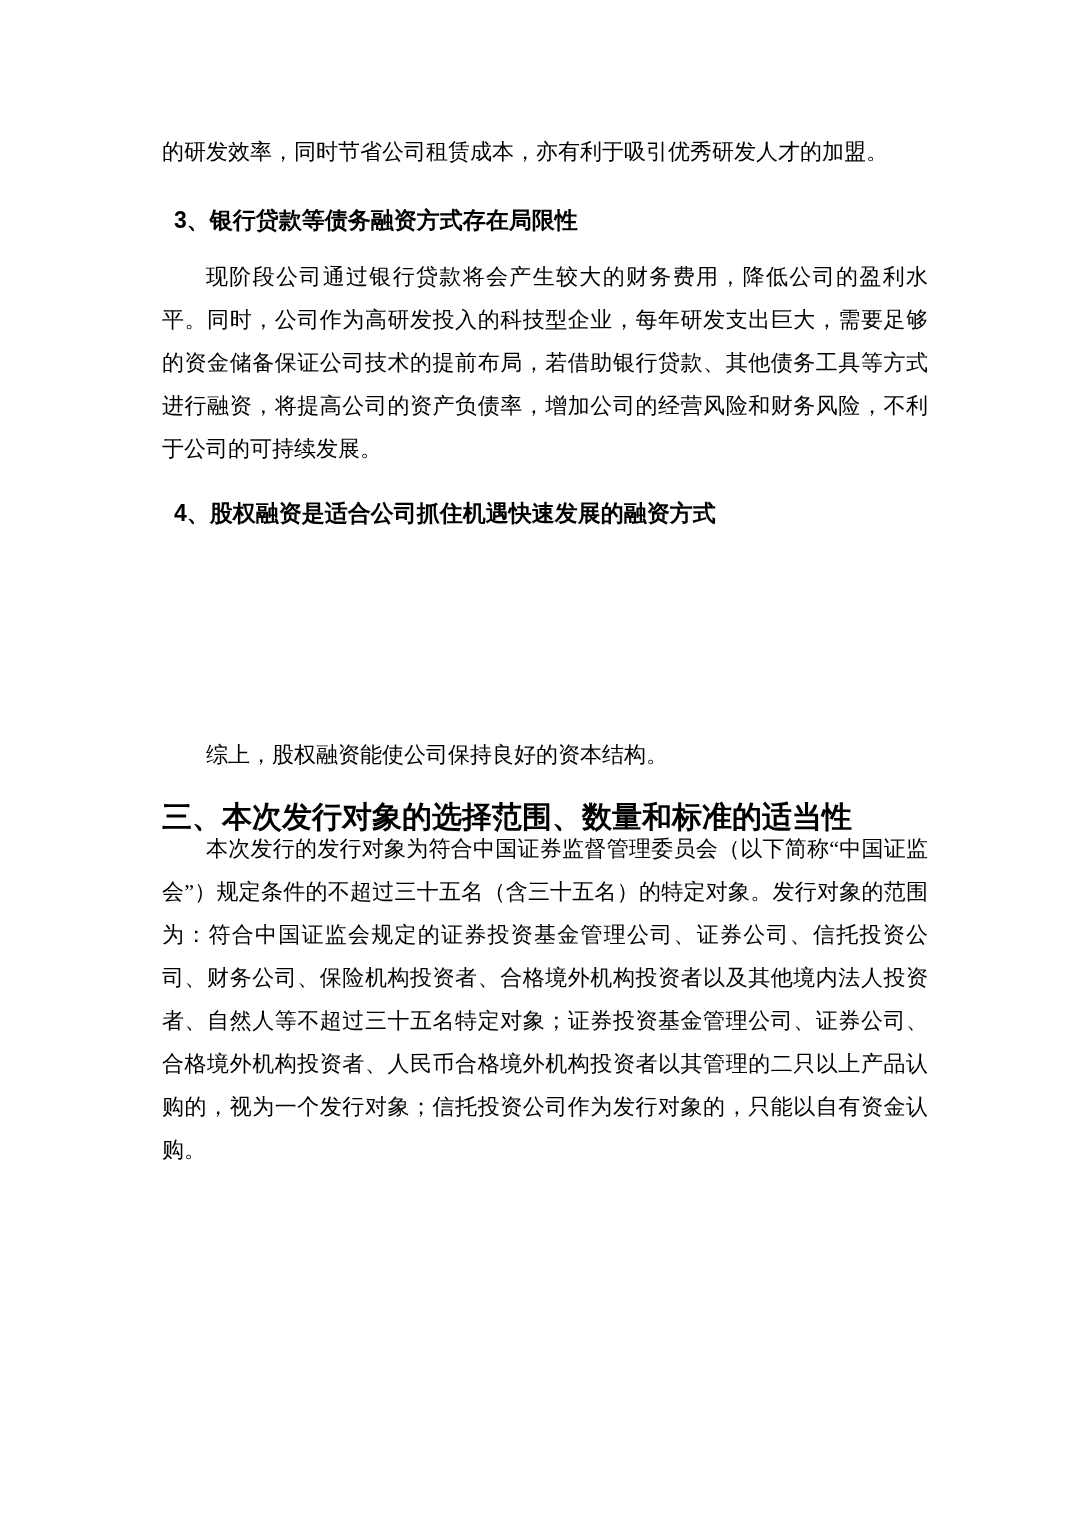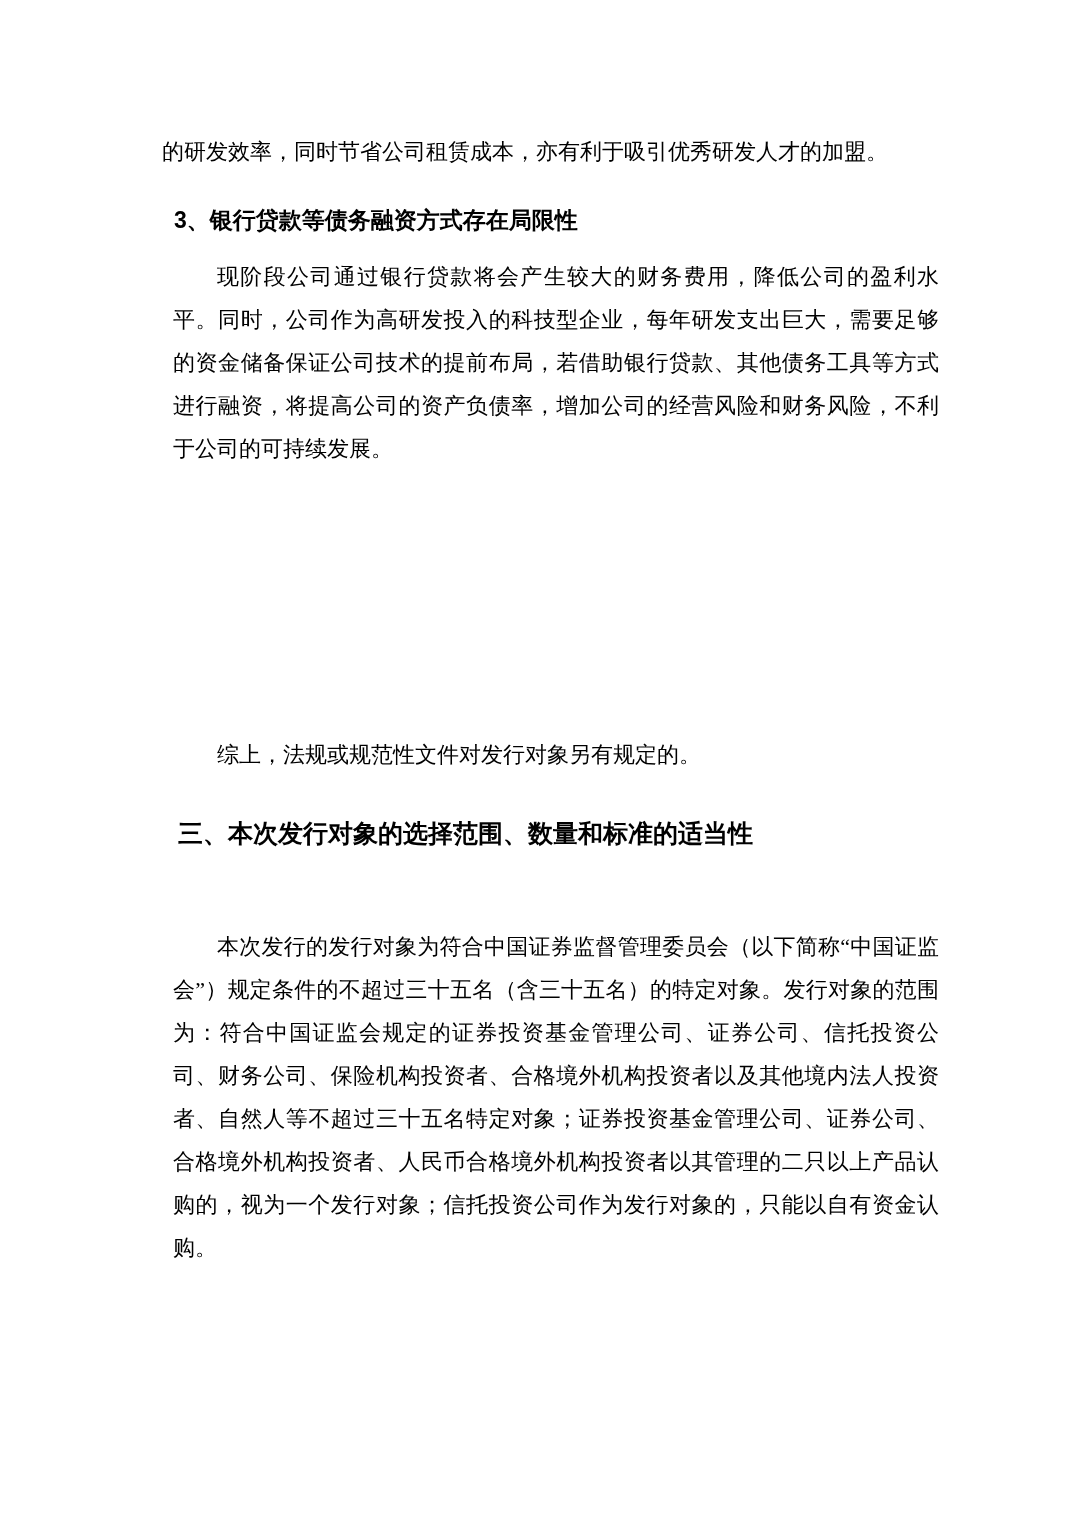--- a/index.html
+++ b/index.html
@@ -25,34 +25,33 @@
   p.body {
     margin: 0;
     font-size: 22px;
     line-height: 43px;
     text-align: justify;
     text-justify: inter-ideograph;
     word-break: break-all;
   }
   p.indent {
     text-indent: 44px;
-    margin-left: 11px;
   }
   h3.sub-heading {
     margin: 12px;
     font-family: "Liberation Sans", "DejaVu Sans", sans-serif;
     font-weight: bold;
     font-size: 23px;
     line-height: 30px;
   }
   h2.major-heading {
-    margin: 16px;
+    margin: 0;
     font-family: "Liberation Sans", "DejaVu Sans", sans-serif;
     font-weight: bold;
-    font-size: 25px;
+    font-size: 30px;
     line-height: 40px;
   }
   .page-number {
     position: absolute;
     top: 1401px;
     left: 0;
     width: 100%;
     text-align: center;
     font-size: 20px;
     line-height: 28px;
@@ -63,24 +62,25 @@
 <body>
 
 <div class="page">
 
   <p class="block body" style="top:130px;">的研发效率，同时节省公司租赁成本，亦有利于吸引优秀研发人才的加盟。</p>
 
   <h3 class="block sub-heading" style="top:193px;">3、银行贷款等债务融资方式存在局限性</h3>
 
   <p class="block body indent" style="top:255px;">现阶段公司通过银行贷款将会产生较大的财务费用，降低公司的盈利水平。同时，公司作为高研发投入的科技型企业，每年研发支出巨大，需要足够的资金储备保证公司技术的提前布局，若借助银行贷款、其他债务工具等方式进行融资，将提高公司的资产负债率，增加公司的经营风险和财务风险，不利于公司的可持续发展。</p>
 
+  <h3 class="block sub-heading" style="top:486px;">4、股权融资是适合公司抓住机遇快速发展的融资方式</h3>
 
 
-  <p class="block body indent" style="top:733px;">综上，法规或规范性文件对发行对象另有规定的。</p>
+  <p class="block body indent" style="top:733px;">综上，股权融资能使公司保持良好的资本结构。</p>
 
   <h2 class="block major-heading" style="top:797px;">三、本次发行对象的选择范围、数量和标准的适当性</h2>
 
-  <p class="block body indent" style="top:925px;font-family:Liberation Serif, serif;">本次发行的发行对象为符合中国证券监督管理委员会（以下简称“中国证监会”）规定条件的不超过三十五名（含三十五名）的特定对象。发行对象的范围为：符合中国证监会规定的证券投资基金管理公司、证券公司、信托投资公司、财务公司、保险机构投资者、合格境外机构投资者以及其他境内法人投资者、自然人等不超过三十五名特定对象；证券投资基金管理公司、证券公司、合格境外机构投资者、人民币合格境外机构投资者以其管理的二只以上产品认购的，视为一个发行对象；信托投资公司作为发行对象的，只能以自有资金认购。</p>
+  <p class="block body indent" style="top:827px;font-family:Liberation Serif, serif;">本次发行的发行对象为符合中国证券监督管理委员会（以下简称“中国证监会”）规定条件的不超过三十五名（含三十五名）的特定对象。发行对象的范围为：符合中国证监会规定的证券投资基金管理公司、证券公司、信托投资公司、财务公司、保险机构投资者、合格境外机构投资者以及其他境内法人投资者、自然人等不超过三十五名特定对象；证券投资基金管理公司、证券公司、合格境外机构投资者、人民币合格境外机构投资者以其管理的二只以上产品认购的，视为一个发行对象；信托投资公司作为发行对象的，只能以自有资金认购。</p>
 
 
   <div class="page-number">4</div>
 
 </div>
 
 </body></html>

